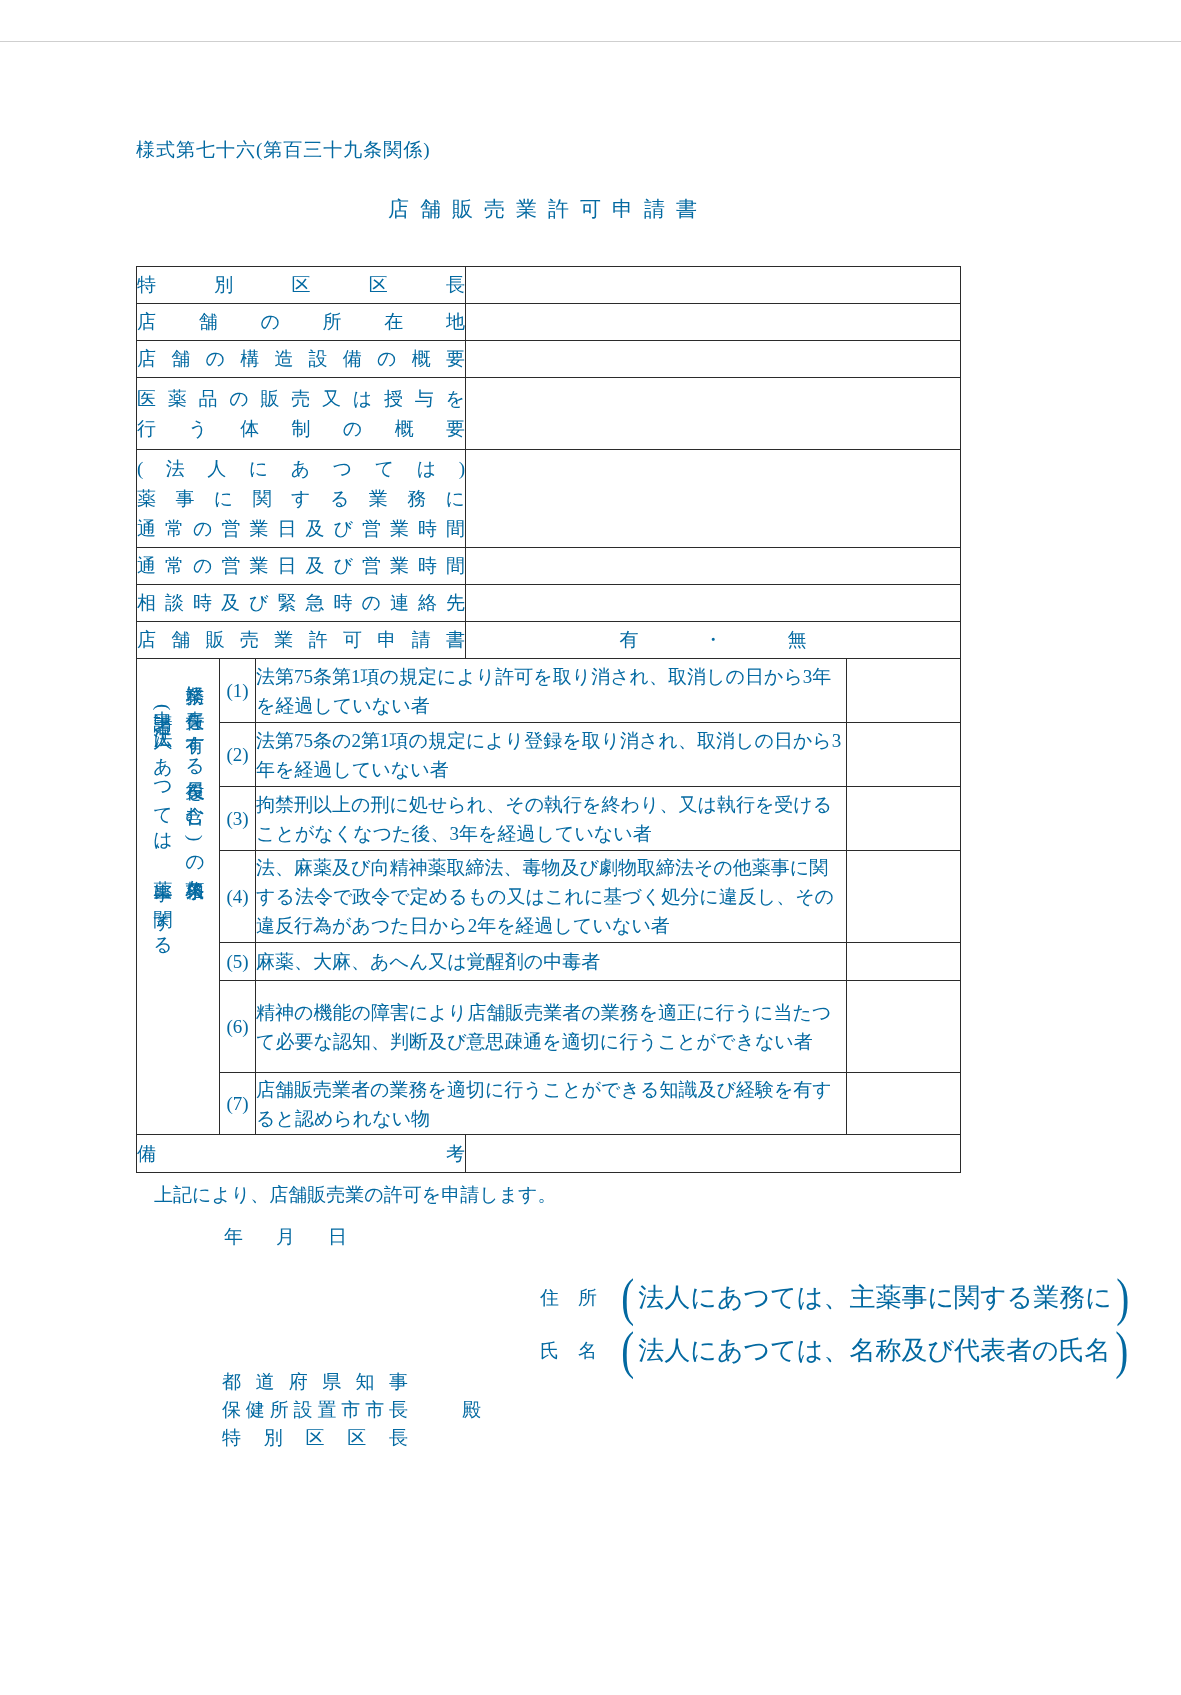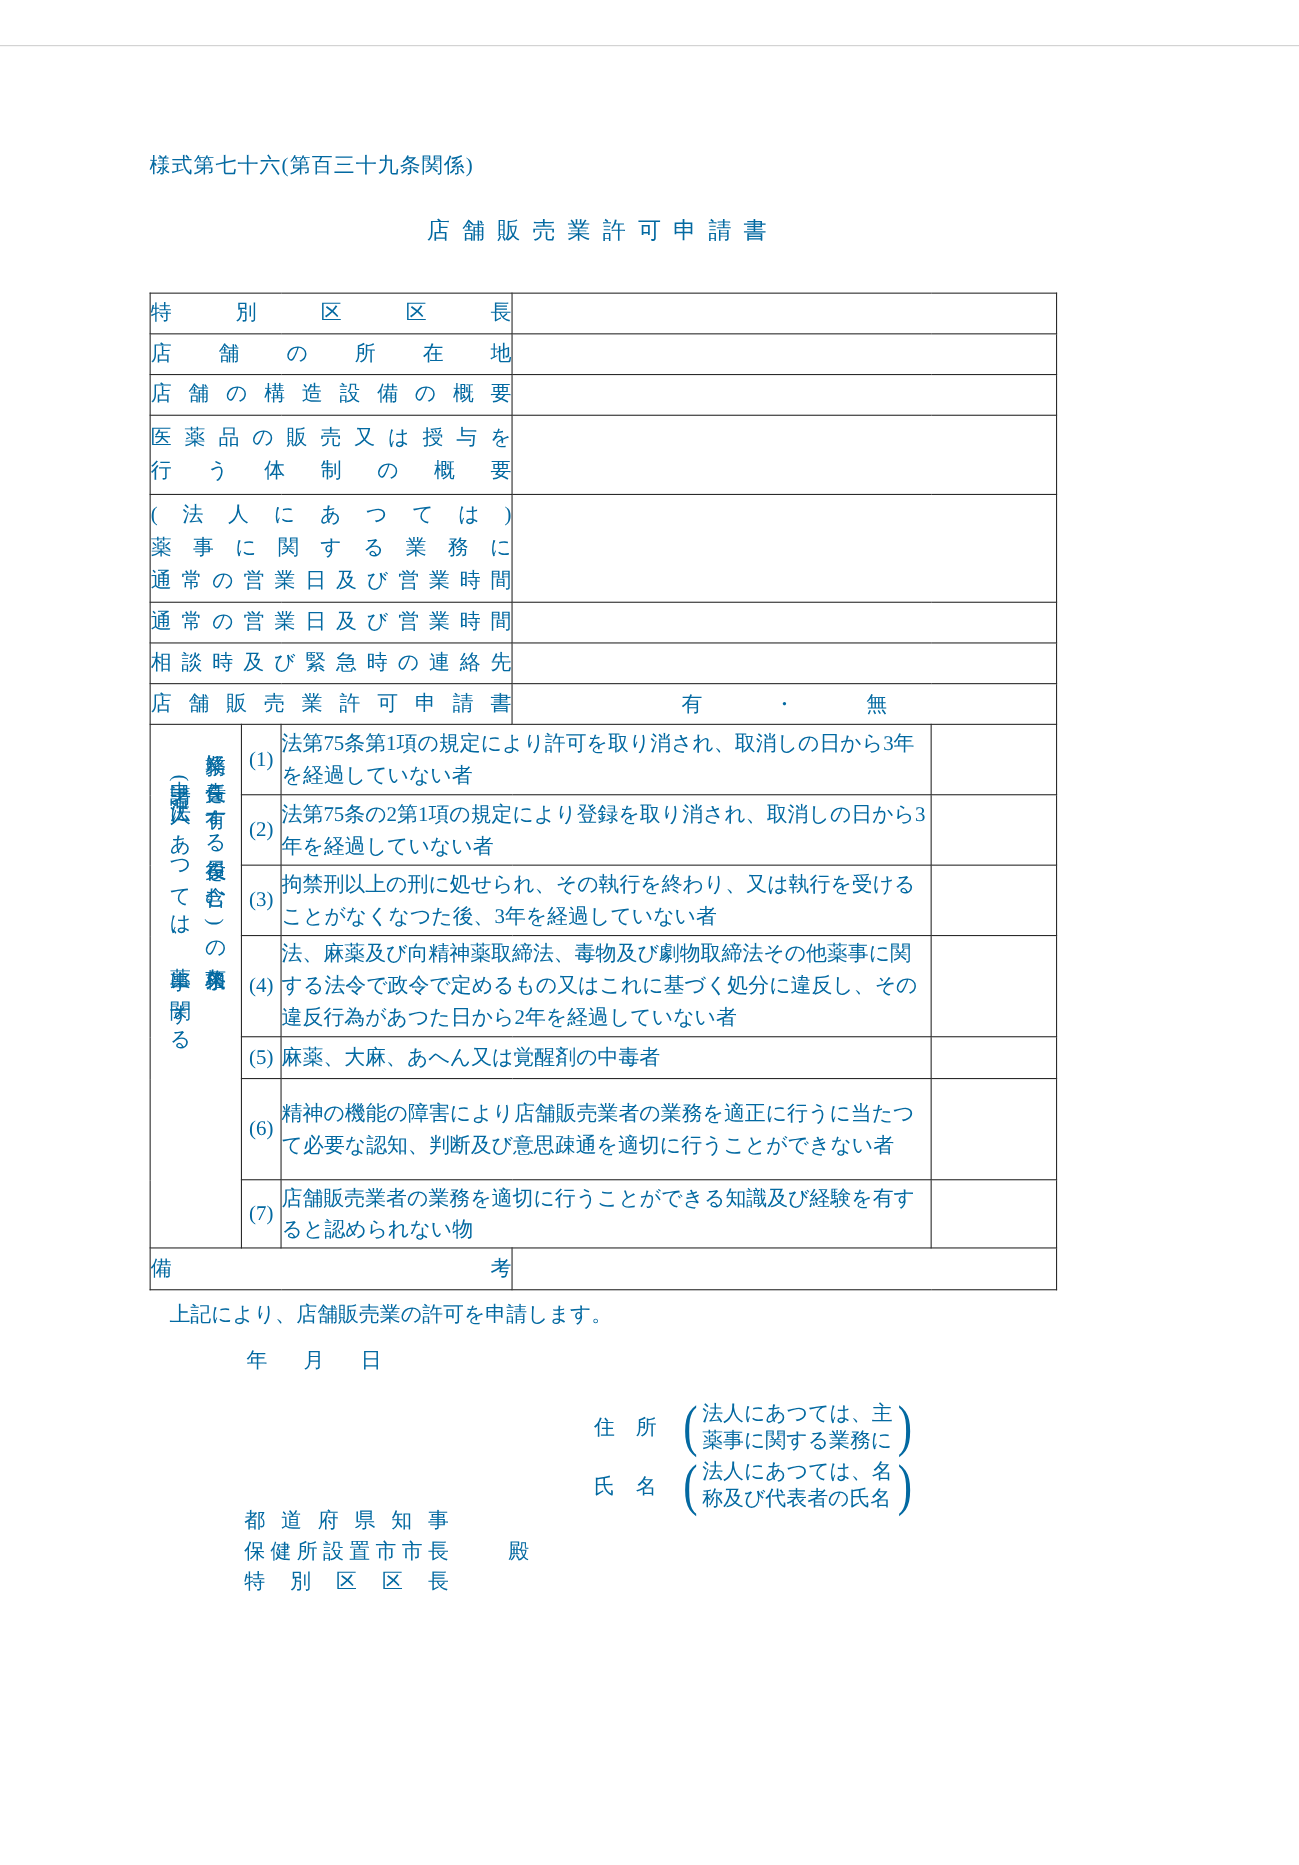--- a/index.html
+++ b/index.html
@@ -29,21 +29,21 @@
   .vtext-second { left:45px; top:12px; letter-spacing:1px; }
 
   .declaration { position:absolute; left:154px; top:1182px; font-size:19px; }
   .date-line   { position:absolute; left:224px; top:1224px; font-size:19px; display:flex; gap:33px; }
 
   .sig-row { position:absolute; left:540px; display:flex; align-items:center;margin-top:32px; }
   .sig-row.address { top:1240px; }
   .sig-row.name    { top:1293px; }
   .sig-label { font-size:19px; margin-right:22px; }
   .bigparen  { display:inline-block; font-size:52px; line-height:1; transform:scaleX(0.75); font-weight:400; }
-  .paren-note { display:flex; flex-direction:column; font-size:19px; line-height:24px; padding:0 2px; }
+  .paren-note { display:flex; flex-direction:row; font-size:26px; line-height:24px; padding:0 2px; }
 
   .addressees { position:absolute; left:222px; top:1368px; font-size:19px; }
   .addr-line  { height:28px; display:flex; align-items:center; }
   .addr-just  { display:inline-block; width:186px; text-align:justify; text-align-last:justify; text-justify:inter-character; }
   .honorific  { margin-left:54px; }
 </style>
 </head>
 <body>
 
 <div class="page">

